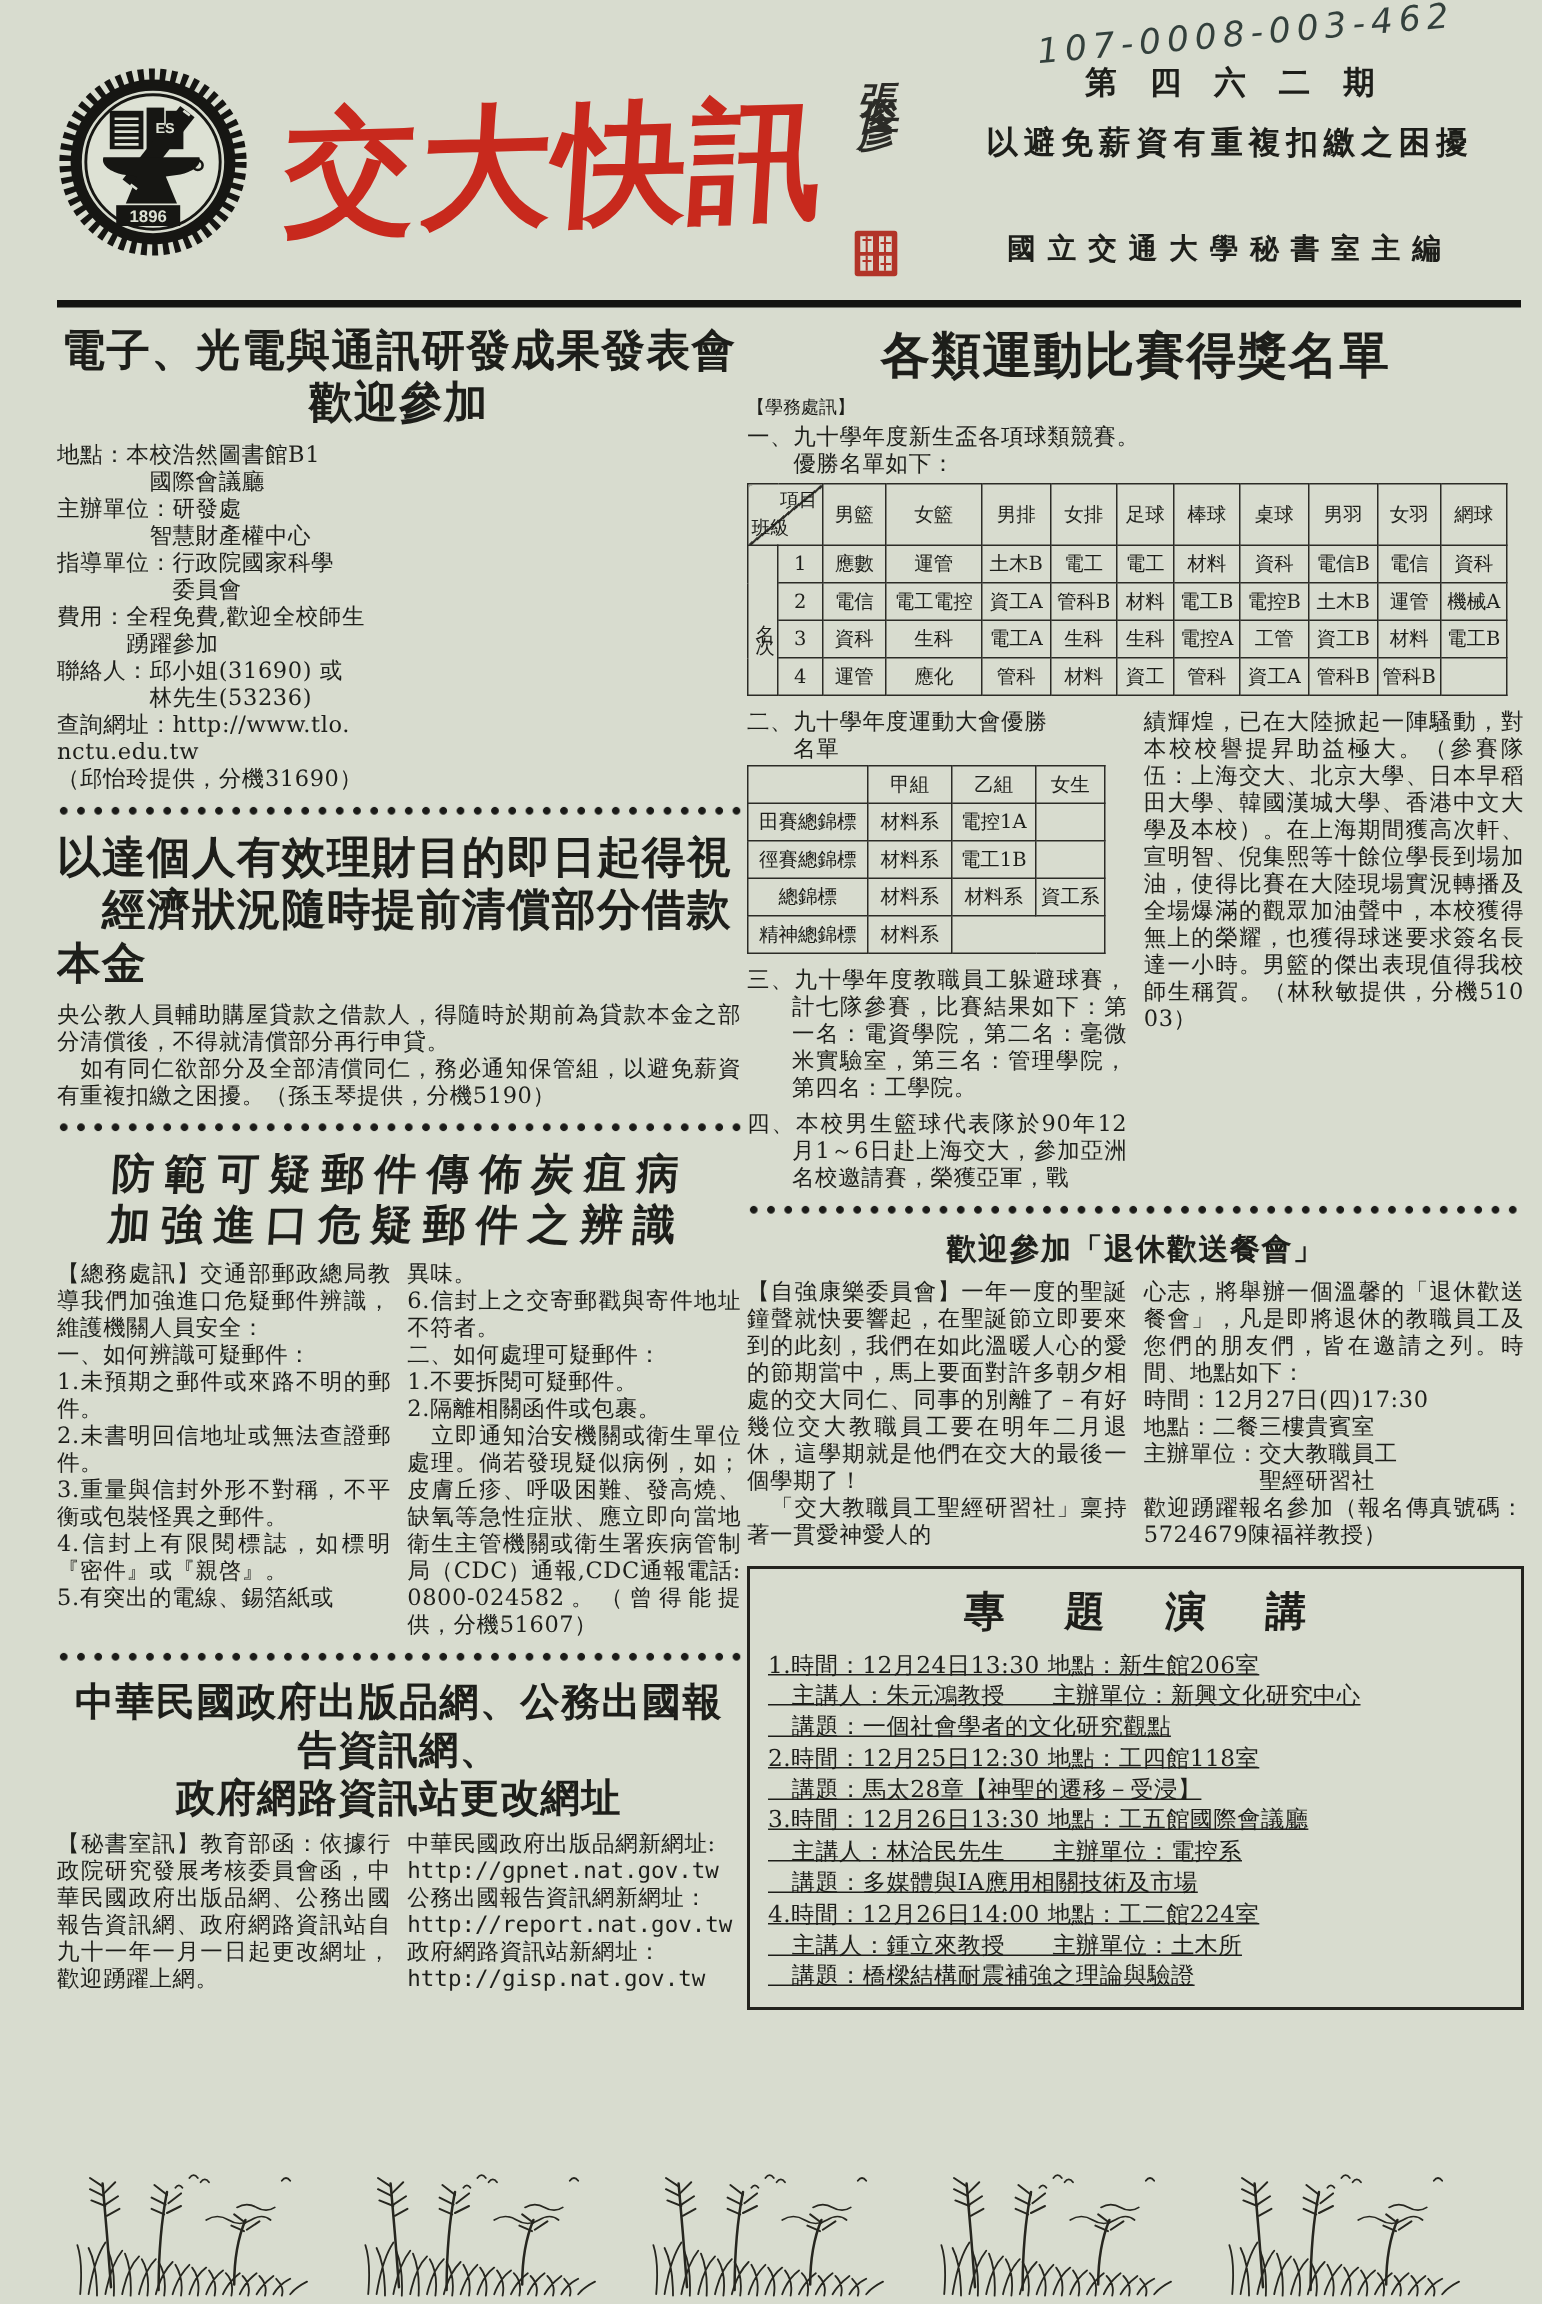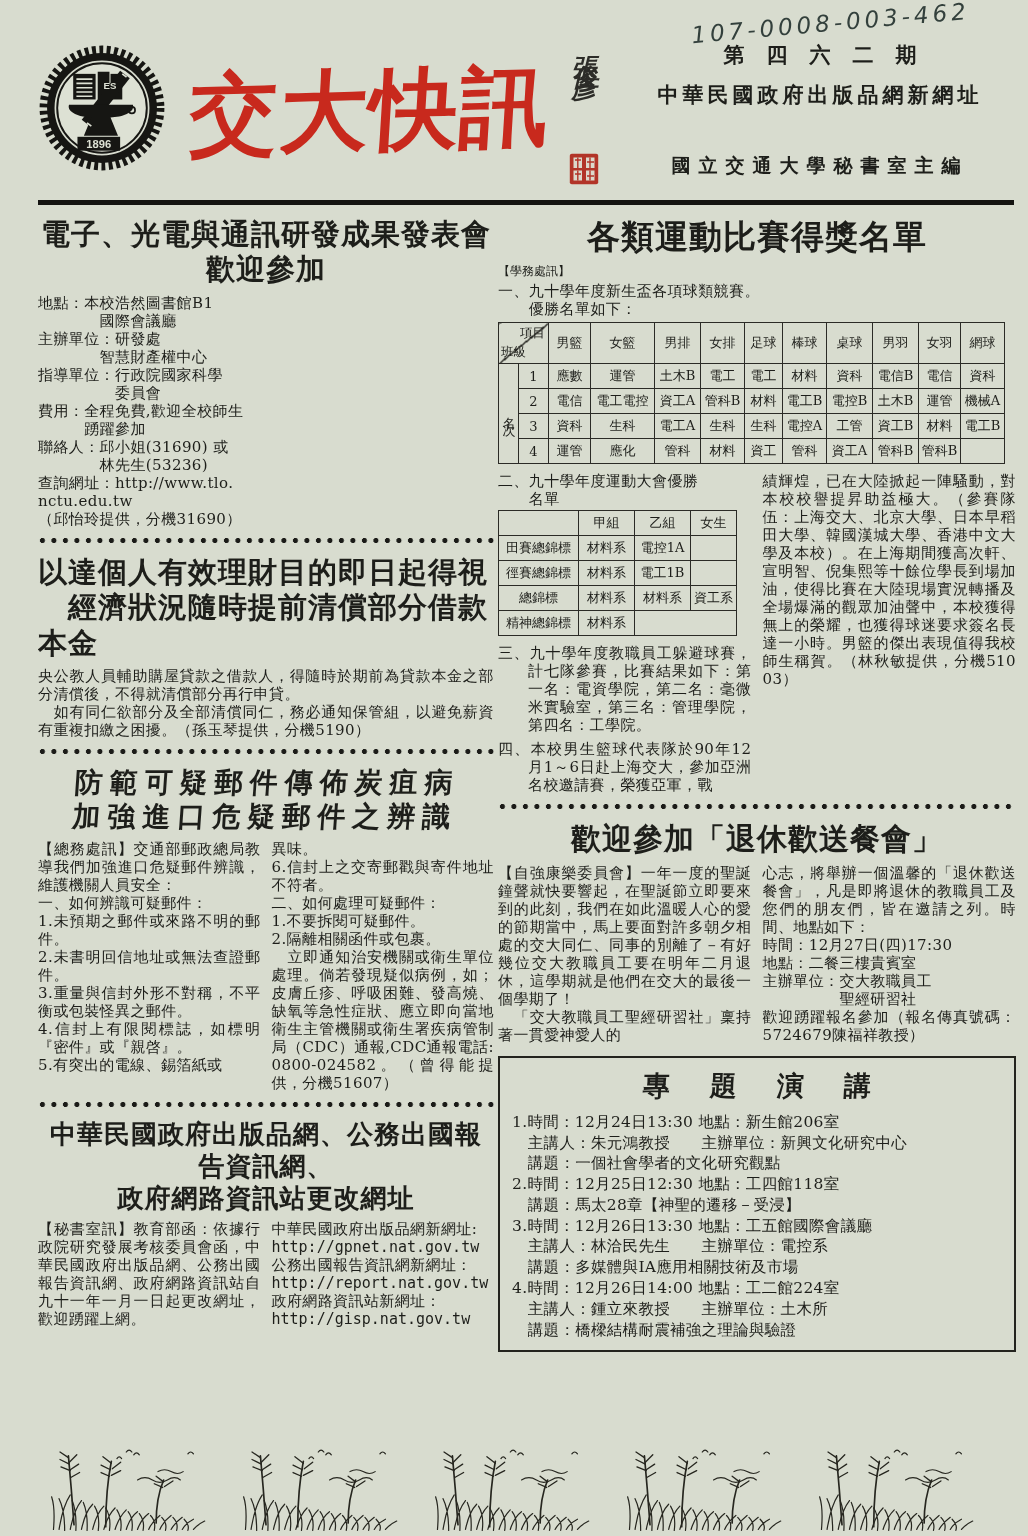--- a/index.html
+++ b/index.html
@@ -53,21 +53,21 @@
   .vlab{writing-mode:vertical-rl;letter-spacing:8px;font-size:13px;padding:2px 1px;}
   .diag{position:relative;background:linear-gradient(to bottom right,
       transparent calc(50% - 0.8px),#2b2b26 calc(50% - 0.8px),
       #2b2b26 calc(50% + 0.8px),transparent calc(50% + 0.8px));}
   .d-top{position:absolute;top:2px;right:3px;font-size:12.5px;}
   .d-bot{position:absolute;bottom:2px;left:2px;font-size:12.5px;}
   
   .lecture-box{border:2.5px solid #23231e;padding:8px 12px 10px;margin-top:12px;}
   .lec-title{text-align:center;font-size:27px;font-weight:bold;letter-spacing:40px;
       text-indent:40px;margin:2px 0 8px;transform:skewX(-3deg);}
-  .lec-item{font-size:15.5px;line-height:1.34;white-space:pre-line;letter-spacing:0.3px;}
+  .lec-item{font-size:15.5px;line-height:1.34;white-space:pre-line;letter-spacing:0.3px;text-decoration:underline;}
   
   .grassrow{position:absolute;left:0;bottom:2px;width:1028px;height:92px;
       display:flex;justify-content:space-between;padding:0 46px;box-sizing:border-box;}
   .grassrow svg{width:168px;height:90px;}
   .byline{font-size:12px;margin:2px 0;}
   .spacer6{height:6px;}
 </style>
 </head>
 <body>
 
@@ -112,21 +112,21 @@
           <rect x="17" y="17.5" width="8.5" height="10"></rect>
         </g>
         <g stroke="#b23428" stroke-width="1.4">
           <path d="M6 7 h6 M8.8 4.5 v10.5 M18 9 h7 M21 4.5 v10.5 M6 21 h6 M8.8 17.5 v10 M18 23 h7 M21 17.5 v10"></path>
         </g>
       </svg>
     </div>
 
     <div class="issue">
       <div class="issue-no">第四六二期</div>
-      <div class="issue-date">中華民國政府出版品網新網址</div>
+      <div class="issue-date">以避免薪資有重複扣繳之困擾</div>
       <div class="publisher">國立交通大學秘書室主編</div>
     </div>
   </header>
 
   <div class="rule"></div>
 
   <main class="cols">
 
     <section class="colL">
 
@@ -354,21 +354,21 @@
             <div class="spacer6"></div>
             <div class="bt hang">四、本校男生籃球代表隊於90年12月1～6日赴上海交大，參加亞洲名校邀請賽，榮獲亞軍，戰</div>
           </div>
           <div class="bt">績輝煌，已在大陸掀起一陣騷動，對本校校譽提昇助益極大。（參賽隊伍：上海交大、北京大學、日本早稻田大學、韓國漢城大學、香港中文大學及本校）。在上海期間獲高次軒、宣明智、倪集熙等十餘位學長到場加油，使得比賽在大陸現場實況轉播及全場爆滿的觀眾加油聲中，本校獲得無上的榮耀，也獲得球迷要求簽名長達一小時。男籃的傑出表現值得我校師生稱賀。（林秋敏提供，分機51003）</div>
         </div>
       </article>
 
       <div class="dots"></div>
 
       <article>
-        <div class="h1" style="font-size:30px;">歡迎參加「退休歡送餐會」</div>
+        <div class="h1" style="font-size:20px;">歡迎參加「退休歡送餐會」</div>
         <div class="two-col">
           <div class="bt">【自強康樂委員會】一年一度的聖誕鐘聲就快要響起，在聖誕節立即要來到的此刻，我們在如此溫暖人心的愛的節期當中，馬上要面對許多朝夕相處的交大同仁、同事的別離了－有好幾位交大教職員工要在明年二月退休，這學期就是他們在交大的最後一個學期了！
 　「交大教職員工聖經研習社」稟持著一貫愛神愛人的</div>
           <div class="bt">心志，將舉辦一個溫馨的「退休歡送餐會」，凡是即將退休的教職員工及您們的朋友們，皆在邀請之列。時間、地點如下：
 時間：12月27日(四)17:30
 地點：二餐三樓貴賓室
 主辦單位：交大教職員工
 　　　　　聖經研習社
 歡迎踴躍報名參加（報名傳真號碼：5724679陳福祥教授）</div>
         </div>

